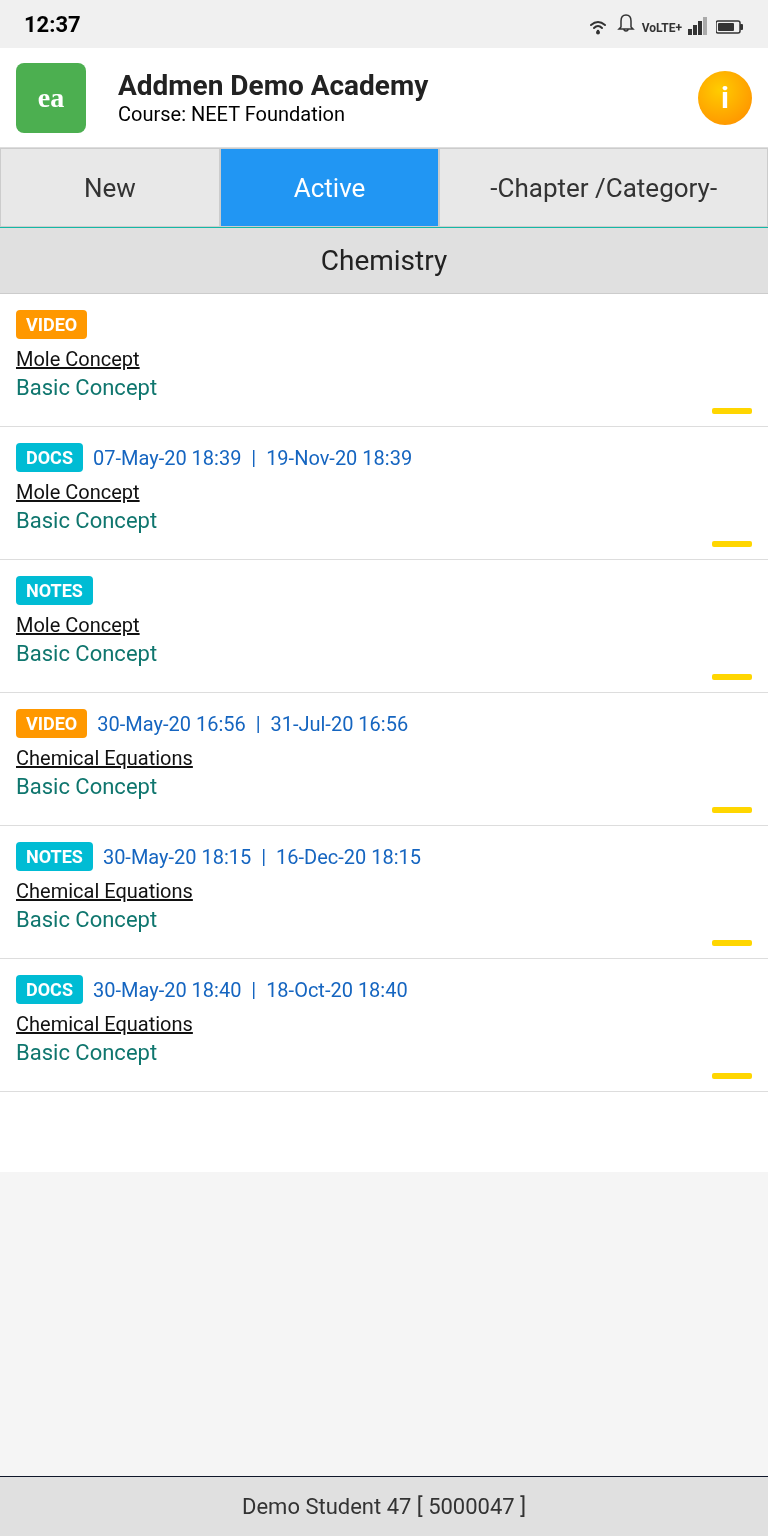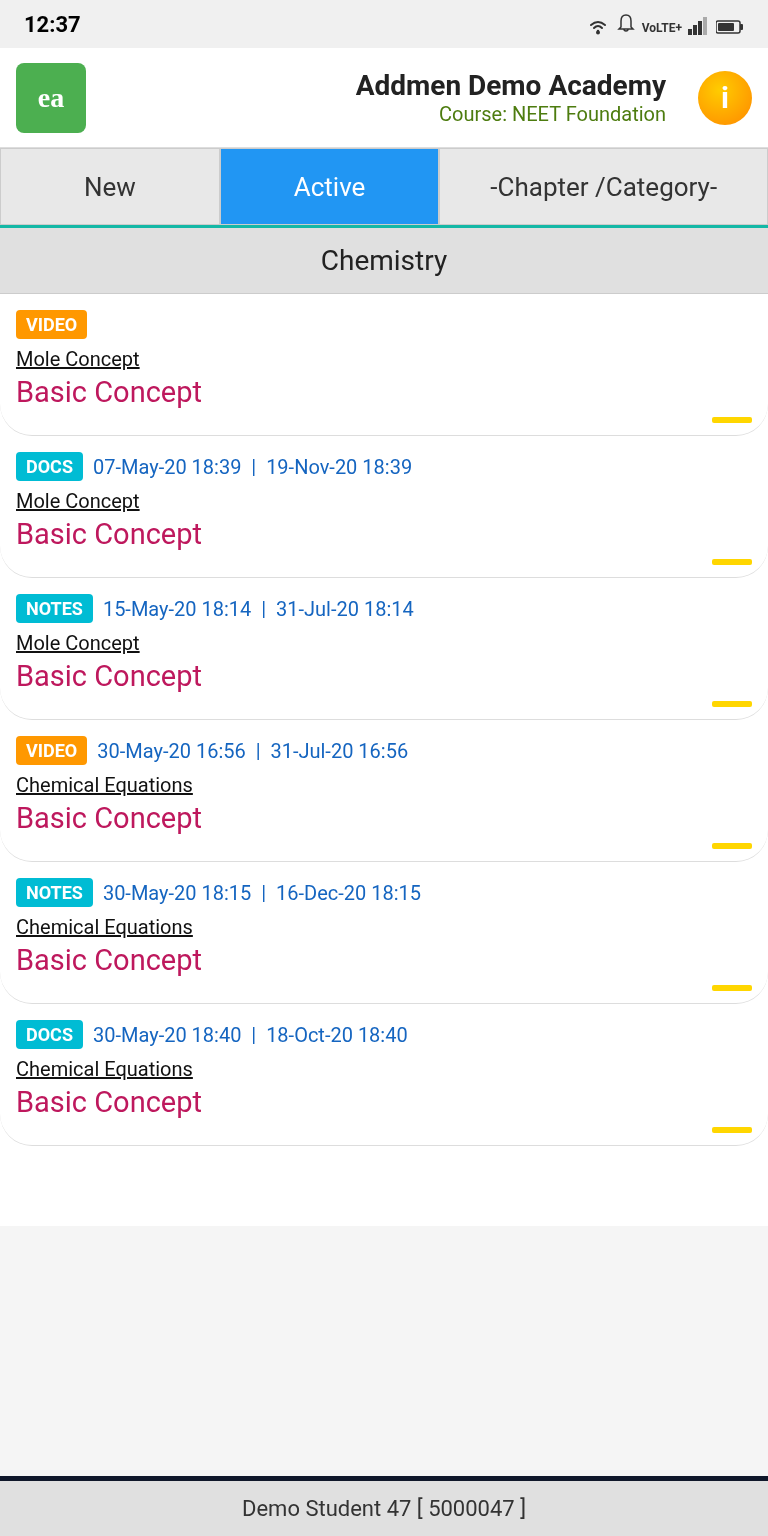--- a/index.html
+++ b/index.html
@@ -48,29 +48,29 @@
       font-weight: bold;
       color: white;
       flex-shrink: 0;
     }
     .logo-inner {
       font-family: serif;
       font-size: 28px;
       color: white;
       line-height: 1;
     }
-    .header-text { flex: 1; text-align: right; }
+    .header-text { flex: 1; }
     .header-title {
       font-size: 28px;
       font-weight: bold;
       color: #222;
     }
     .header-subtitle {
       font-size: 20px;
-      color: #4d7c0f;
+      color: #000000;
     }
     .info-btn {
       width: 54px;
       height: 54px;
       background: radial-gradient(circle at 40% 35%, #ffcc00, #ff8800);
       border-radius: 50%;
       display: flex;
       align-items: center;
       justify-content: center;
       font-size: 30px;
@@ -78,21 +78,21 @@
       color: white;
       cursor: pointer;
       flex-shrink: 0;
     }
 
     
     .tab-bar {
       display: flex;
       height: 80px;
       background: #e8e8e8;
-      border-bottom: 3px solid #14b8a6;
+      border-bottom: 1px solid #14b8a6;
     }
     .tab {
       flex: 1;
       display: flex;
       align-items: center;
       justify-content: center;
       font-size: 26px;
       cursor: pointer;
       border: 1px solid #ccc;
     }
@@ -112,21 +112,20 @@
 
     
     .content-list { background: #fff; }
 
     .list-item {
       padding: 16px 16px 0 16px;
       border-bottom: 1px solid #ddd;
       background: #fff;
       cursor: pointer;
       position: relative;
-      border-radius: 32px;
     }
 
     .item-meta {
       display: flex;
       align-items: center;
       gap: 10px;
       margin-bottom: 8px;
     }
     .badge {
       padding: 4px 10px;
@@ -145,22 +144,22 @@
       color: #1565C0;
     }
     .item-title {
       font-size: 20px;
       color: #111;
       font-weight: 400;
       margin-bottom: 4px;
       text-decoration: underline;
     }
     .item-category {
-      font-size: 29px;
-      color: #be185d;
+      font-size: 22px;
+      color: #0f766e;
       margin-bottom: 8px;
     }
     .item-indicator {
       display: flex;
       justify-content: flex-end;
       padding-bottom: 12px;
     }
     .yellow-bar {
       width: 40px;
       height: 6px;
@@ -170,21 +169,21 @@
 
     
     .footer {
       background: #e0e0e0;
       height: 60px;
       display: flex;
       align-items: center;
       justify-content: center;
       font-size: 22px;
       color: #333;
-      border-top: 5px solid #0f172a;
+      border-top: 1px solid #0f172a;
       position: fixed;
       bottom: 0;
       width: 768px;
     }
   </style>
 </head>
 <body>
 
 <div class="status-bar">
   <span class="time">12:37</span>
@@ -265,21 +264,20 @@
       </div>
       <div class="item-title">Mole Concept</div>
       <div class="item-category">Basic Concept</div>
       <div class="item-indicator">
         <div class="yellow-bar"></div>
       </div>
     </div>
     <div class="list-item">
       <div class="item-meta">
         <span class="badge badge-notes">NOTES</span>
-        <span class="item-dates">15-May-20 18:14 &nbsp;|&nbsp; 31-Jul-20 18:14</span>
       </div>
       <div class="item-title">Mole Concept</div>
       <div class="item-category">Basic Concept</div>
       <div class="item-indicator">
         <div class="yellow-bar"></div>
       </div>
     </div>
     <div class="list-item">
       <div class="item-meta">
         <span class="badge badge-video">VIDEO</span>

